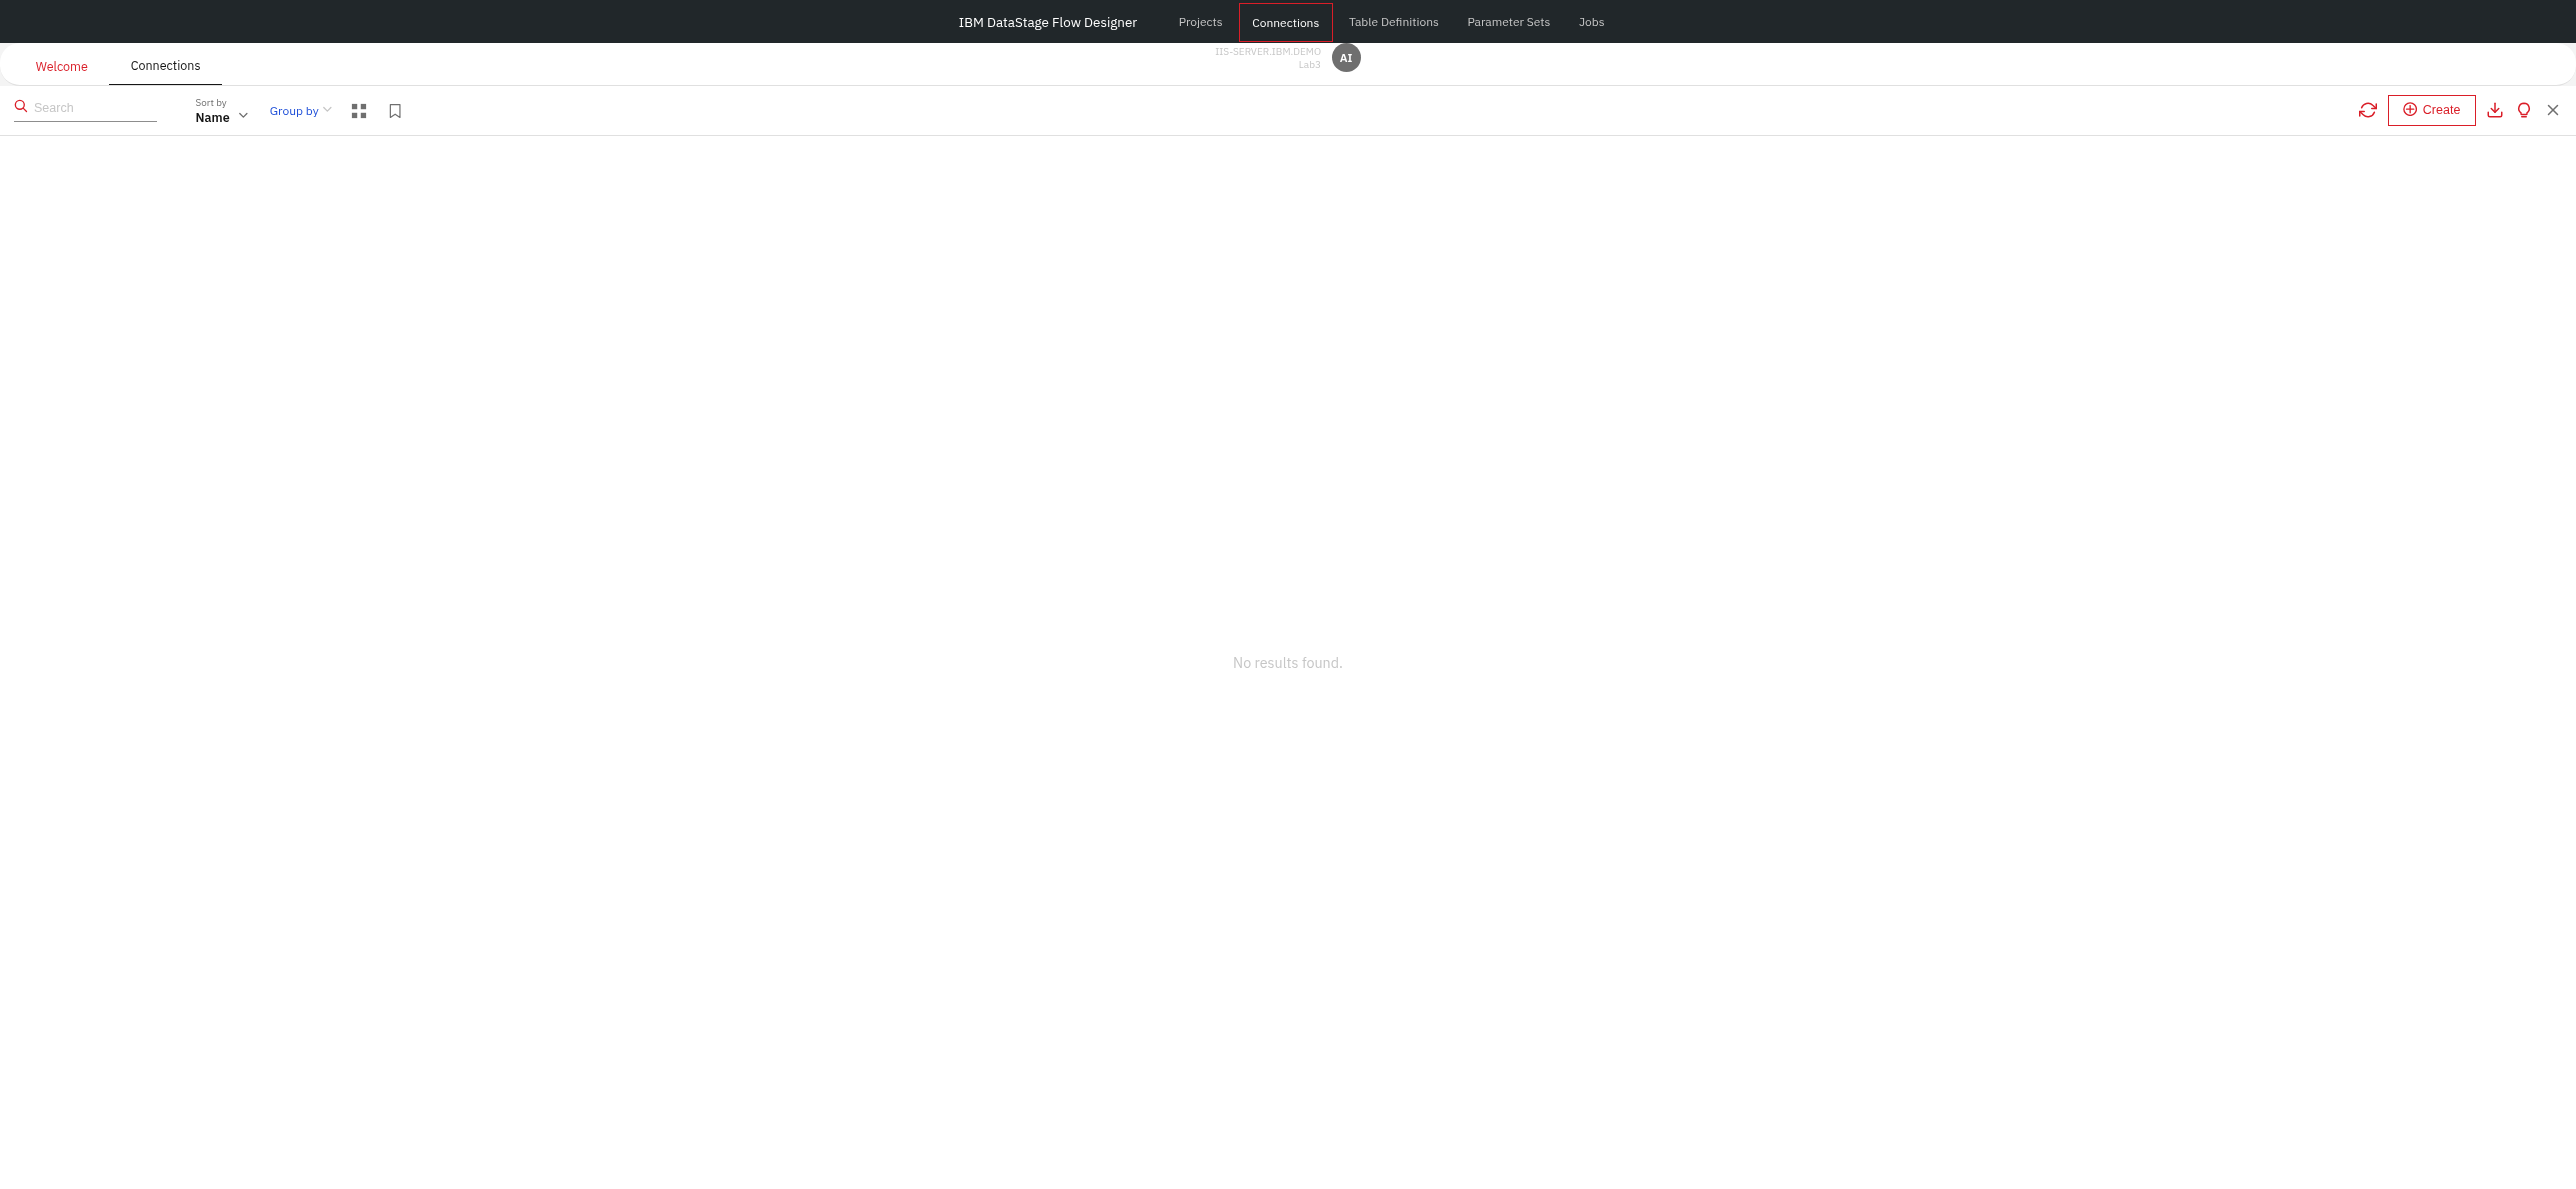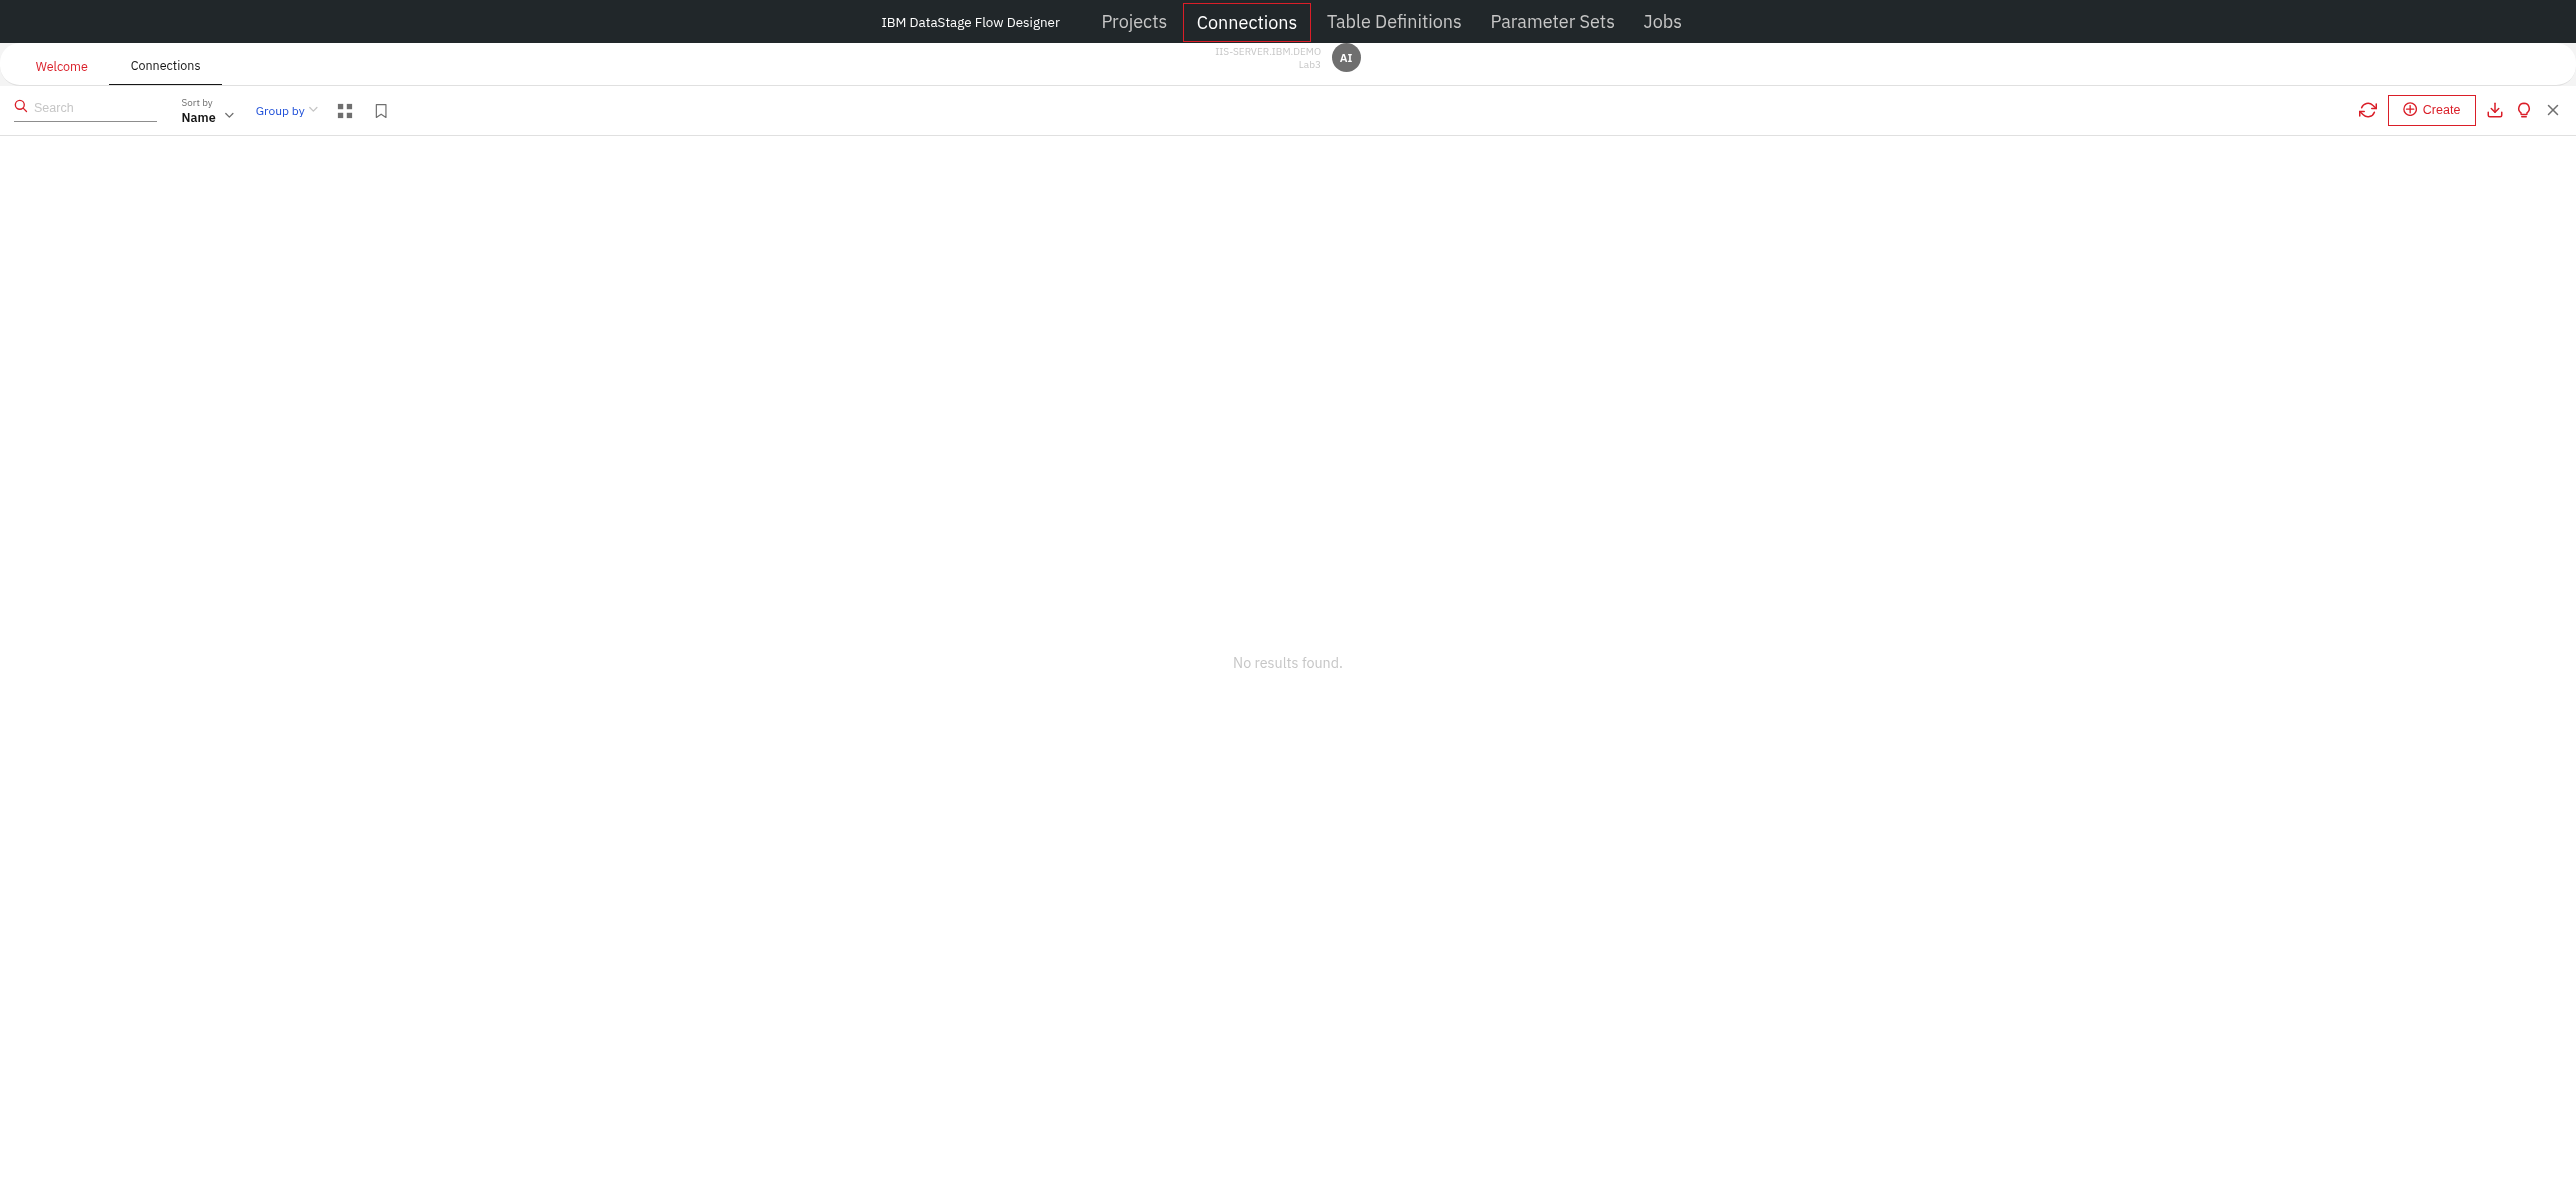--- a/index.html
+++ b/index.html
@@ -39,21 +39,21 @@
     }
 
     .nav-links {
       display: flex;
       align-items: center;
       gap: 3.6px;
     }
 
     .nav-link {
       color: #c6c6c6;
-      font-size: 18px;
+      font-size: 12px;
       padding: 0 12.5px;
       height: 43px;
       display: flex;
       align-items: center;
       cursor: pointer;
       text-decoration: none;
       transition: background 0.15s;
     }
 
     .nav-link.active {
@@ -151,21 +151,21 @@
       width: 107px;
     }
 
     .search-input::placeholder {
       color: #c6c6c6;
     }
 
     .sort-group {
       display: flex;
       flex-direction: column;
-      margin-left: 10px;
+      margin-left: 24px;
     }
 
     .sort-label {
       font-size: 9.8px;
       color: #6f6f6f;
     }
 
     .sort-select-wrapper {
       display: flex;
       align-items: center;

